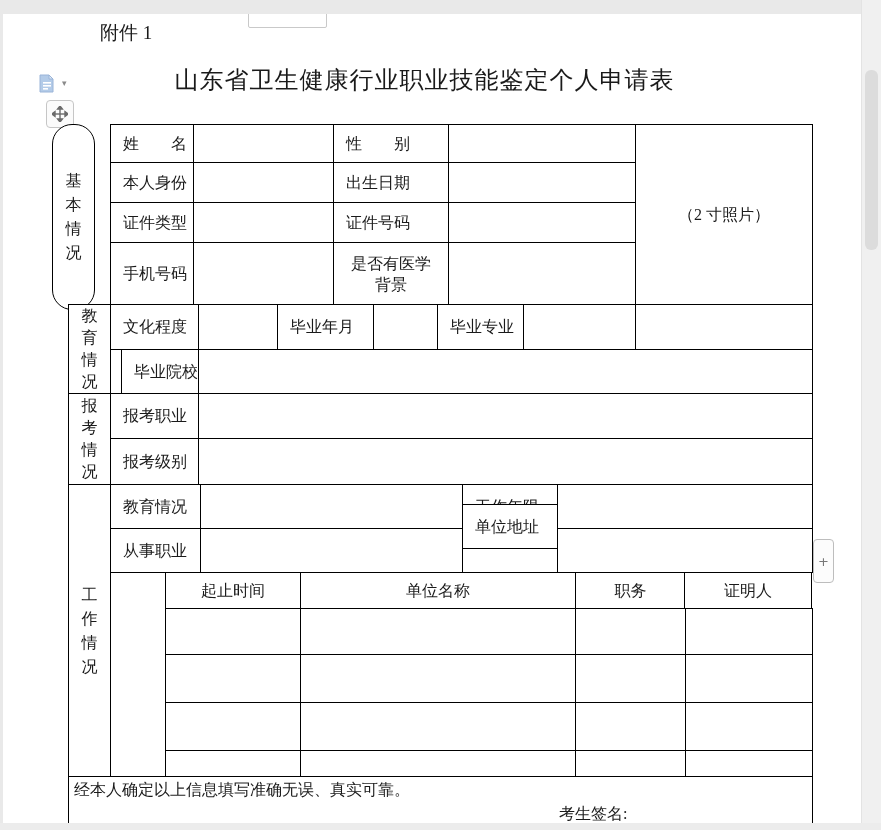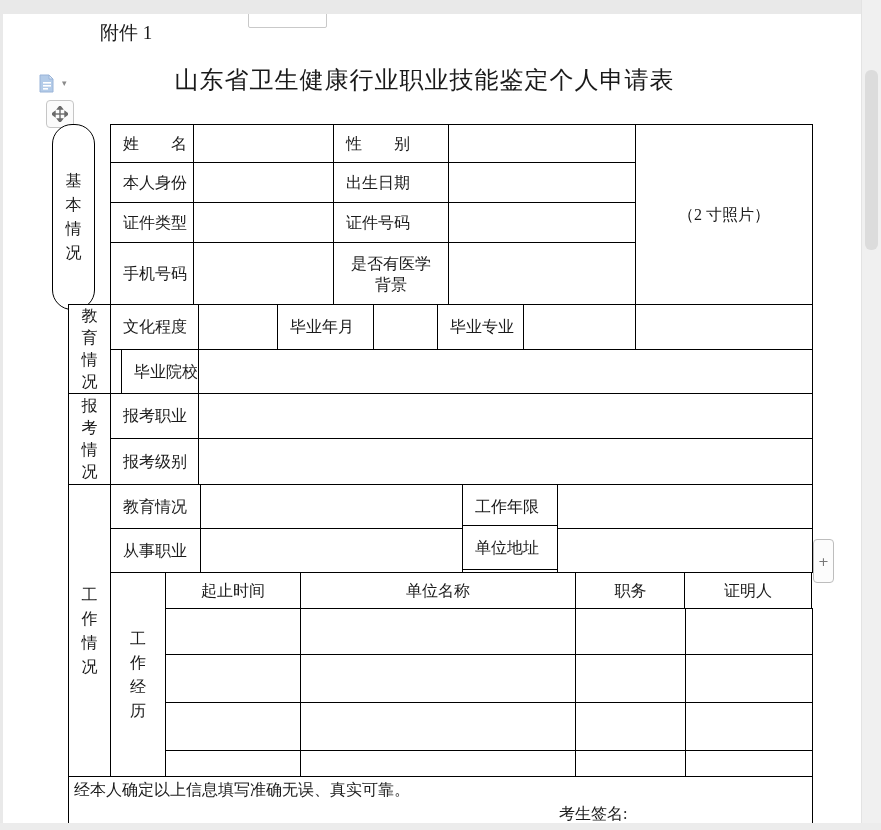--- a/index.html
+++ b/index.html
@@ -147,26 +147,23 @@
     <div class="v-label">工作情况</div>
   </div>
 
   <div class="cell lbl" style="left:107px;top:470px;width:91px;height:45px;">教育情况</div>
   <div class="cell" style="left:197px;top:470px;width:263px;height:45px;"></div>
   <div class="cell lbl" style="left:459px;top:470px;width:96px;height:45px;">工作年限</div>
   <div class="cell" style="left:554px;top:470px;width:256px;height:45px;"></div>
 
   <div class="cell lbl" style="left:107px;top:514px;width:91px;height:45px;">从事职业</div>
   <div class="cell" style="left:197px;top:514px;width:263px;height:45px;"></div>
-  <div class="cell lbl" style="left:459px;top:511px;width:96px;height:45px;">单位地址</div>
+  <div class="cell lbl" style="left:459px;top:490px;width:96px;height:45px;">单位地址</div>
   <div class="cell" style="left:554px;top:514px;width:256px;height:45px;"></div>
 
-  <div class="cell sec" style="left:107px;top:558px;width:56px;height:205px;">
-    <div class="v-label">工作经历</div>
-  </div>
 
   <div class="cell ctr" style="left:162px;top:558px;width:136px;height:37px;">起止时间</div>
   <div class="cell ctr" style="left:297px;top:558px;width:276px;height:37px;">单位名称</div>
   <div class="cell ctr" style="left:572px;top:558px;width:111px;height:37px;">职务</div>
   <div class="cell ctr" style="left:681px;top:558px;width:128px;height:37px;">证明人</div>
 
   <div class="cell" style="left:162px;top:594px;width:136px;height:47px;"></div>
   <div class="cell" style="left:297px;top:594px;width:276px;height:47px;"></div>
   <div class="cell" style="left:572px;top:594px;width:111px;height:47px;"></div>
   <div class="cell" style="left:682px;top:594px;width:128px;height:47px;"></div>

